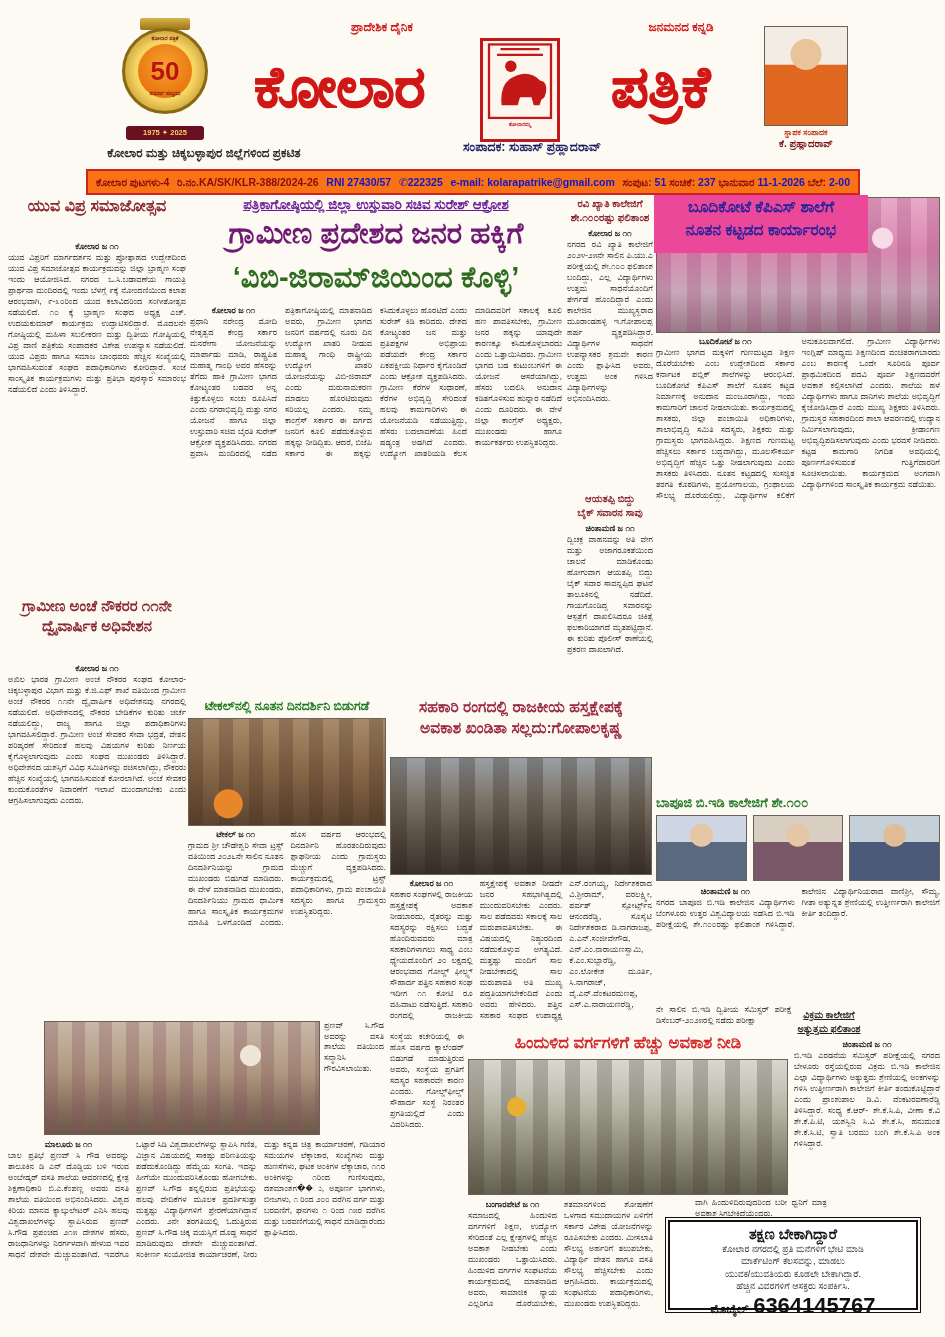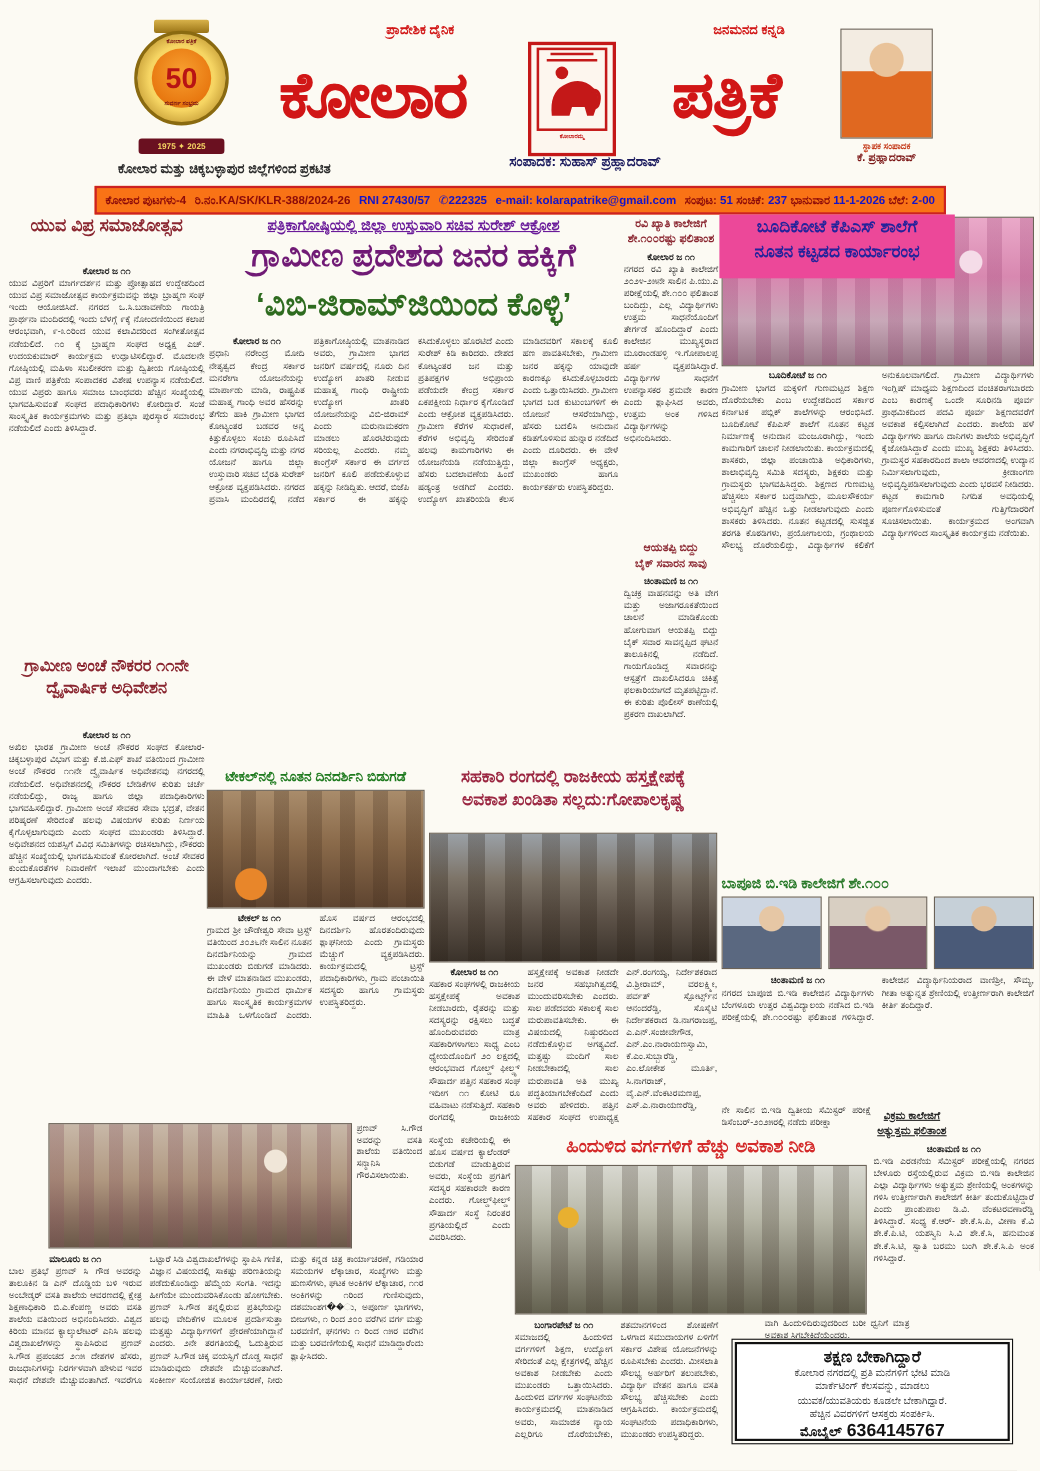--- a/index.html
+++ b/index.html
@@ -178,17 +178,17 @@
   </div>
 
   <div class="abs" style="left:668px;top:1220px;width:250px;height:90px;border:2.5px solid #111;outline:1px solid #111;outline-offset:2px;background:#ffffff;text-align:center;padding:4px 22px;">
     <div style="font-size:14.5px;font-weight:700;color:#111;">ತಕ್ಷಣ ಬೇಕಾಗಿದ್ದಾರೆ</div>
     <div style="font-size:9.2px;color:#222;line-height:1.35;">ಕೋಲಾರ ನಗರದಲ್ಲಿ ಪ್ರತಿ ಮನೆಗಳಿಗೆ ಭೇಟಿ ಮಾಡಿ</div>
     <div style="font-size:9.2px;color:#222;line-height:1.35;">ಮಾರ್ಕೆಟಿಂಗ್ ಕೆಲಸವನ್ನು, ಮಾಡಲು</div>
     <div style="font-size:9.2px;color:#222;line-height:1.35;">ಯುವಕ/ಯುವತಿಯರು ಕೂಡಲೇ ಬೇಕಾಗಿದ್ದಾರೆ.</div>
     <div style="font-size:9.2px;color:#222;line-height:1.35;">ಹೆಚ್ಚಿನ ವಿವರಗಳಿಗೆ ಆಸಕ್ತರು ಸಂಪರ್ಕಿಸಿ.</div>
     <div>
       <span style="font-size:12px;font-weight:700;color:#111;">ಮೊಬೈಲ್</span>
-      <span style="font-size:16px;font-weight:900;color:#111;">6364145767</span>
+      <span style="font-size:22px;font-weight:900;color:#111;">6364145767</span>
     </div>
   </div>
 
 </div>
 
 </body></html>

